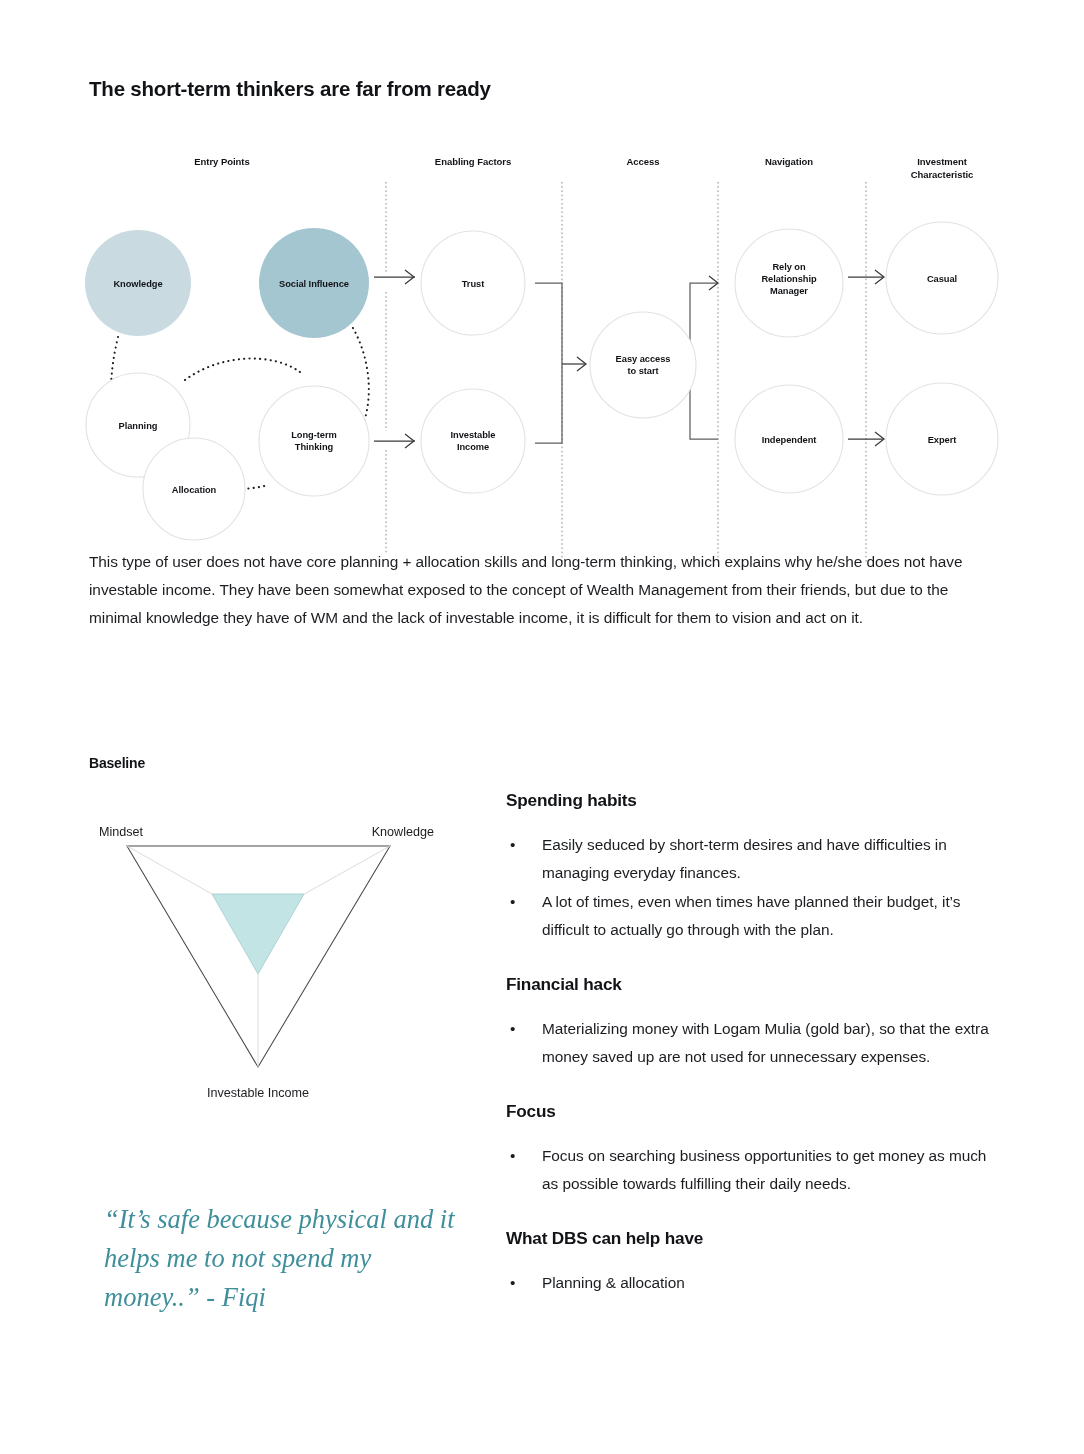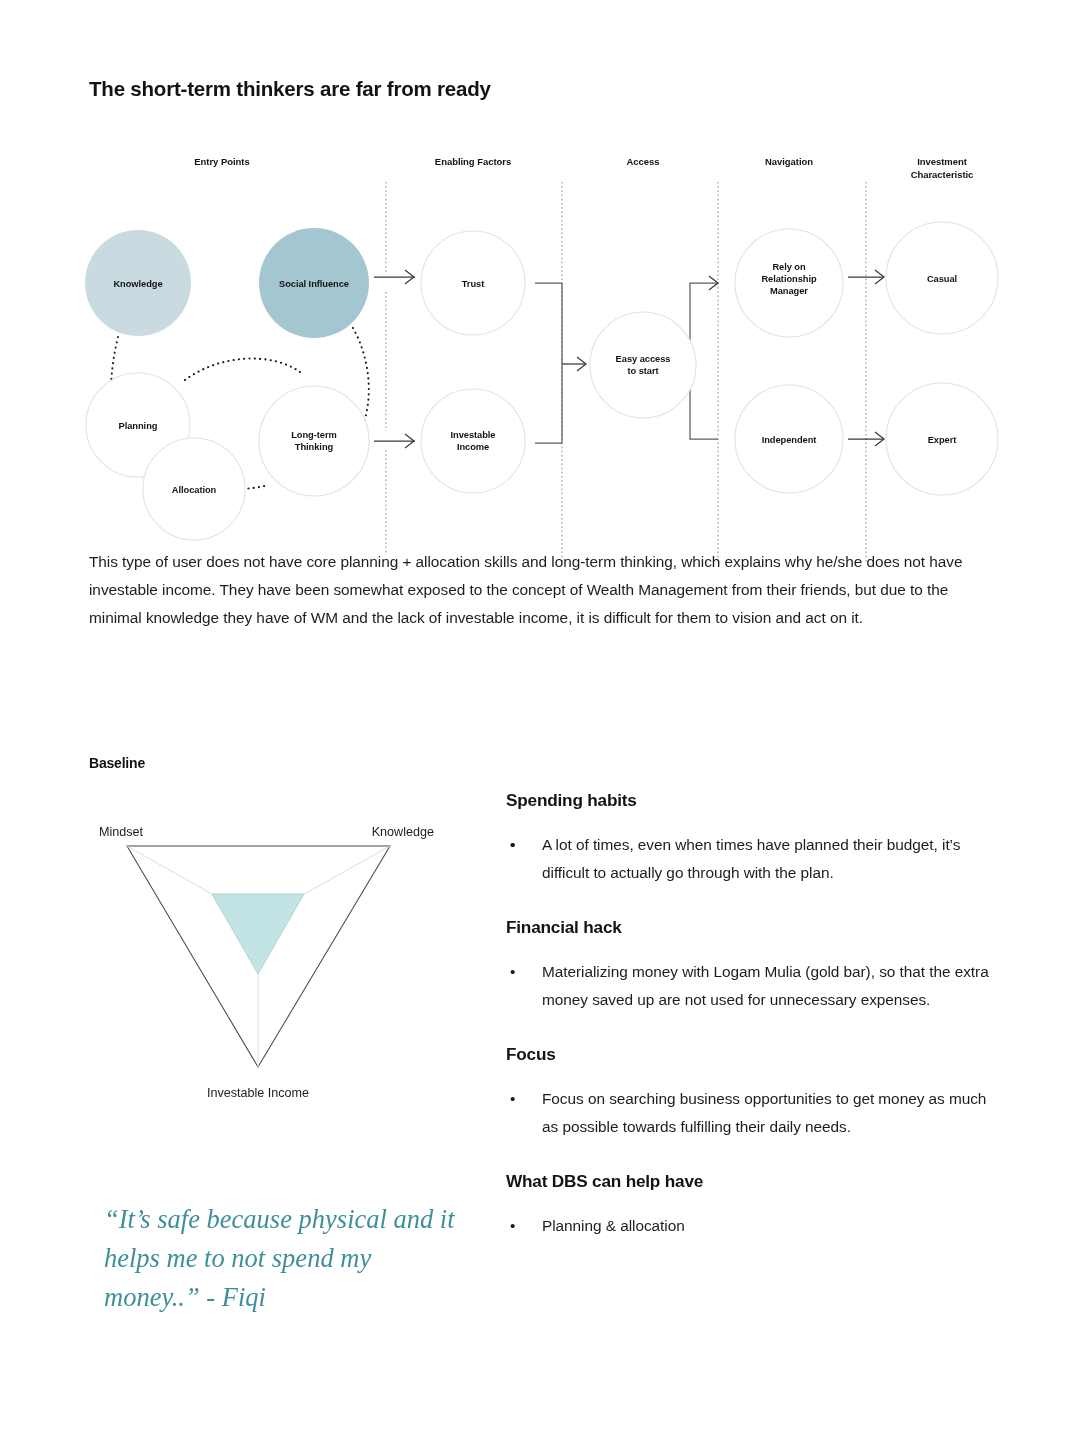--- a/index.html
+++ b/index.html
@@ -223,21 +223,21 @@
     </svg>
   </div>
 
   <div id="user-quote">“It’s safe because physical and it helps me to not spend my money..” - Fiqi</div>
 
   <div id="content-column">
 
     <div class="section-block">
       <h2 class="section-heading">Spending habits</h2>
       <ul class="bullet-list">
-        <li><span class="dot">•</span></li>
+        <li><span class="dot">•</span><span>Easily seduced by short-term desires and have difficulties in managing everyday finances.</span></li>
         <li><span class="dot">•</span><span>A lot of times, even when times have planned their budget, it’s difficult to actually go through with the plan.</span></li>
       </ul>
     </div>
 
     <div class="section-block">
       <h2 class="section-heading">Financial hack</h2>
       <ul class="bullet-list">
         <li><span class="dot">•</span><span>Materializing money with Logam Mulia (gold bar), so that the extra money saved up are not used for unnecessary expenses.</span></li>
       </ul>
     </div>

